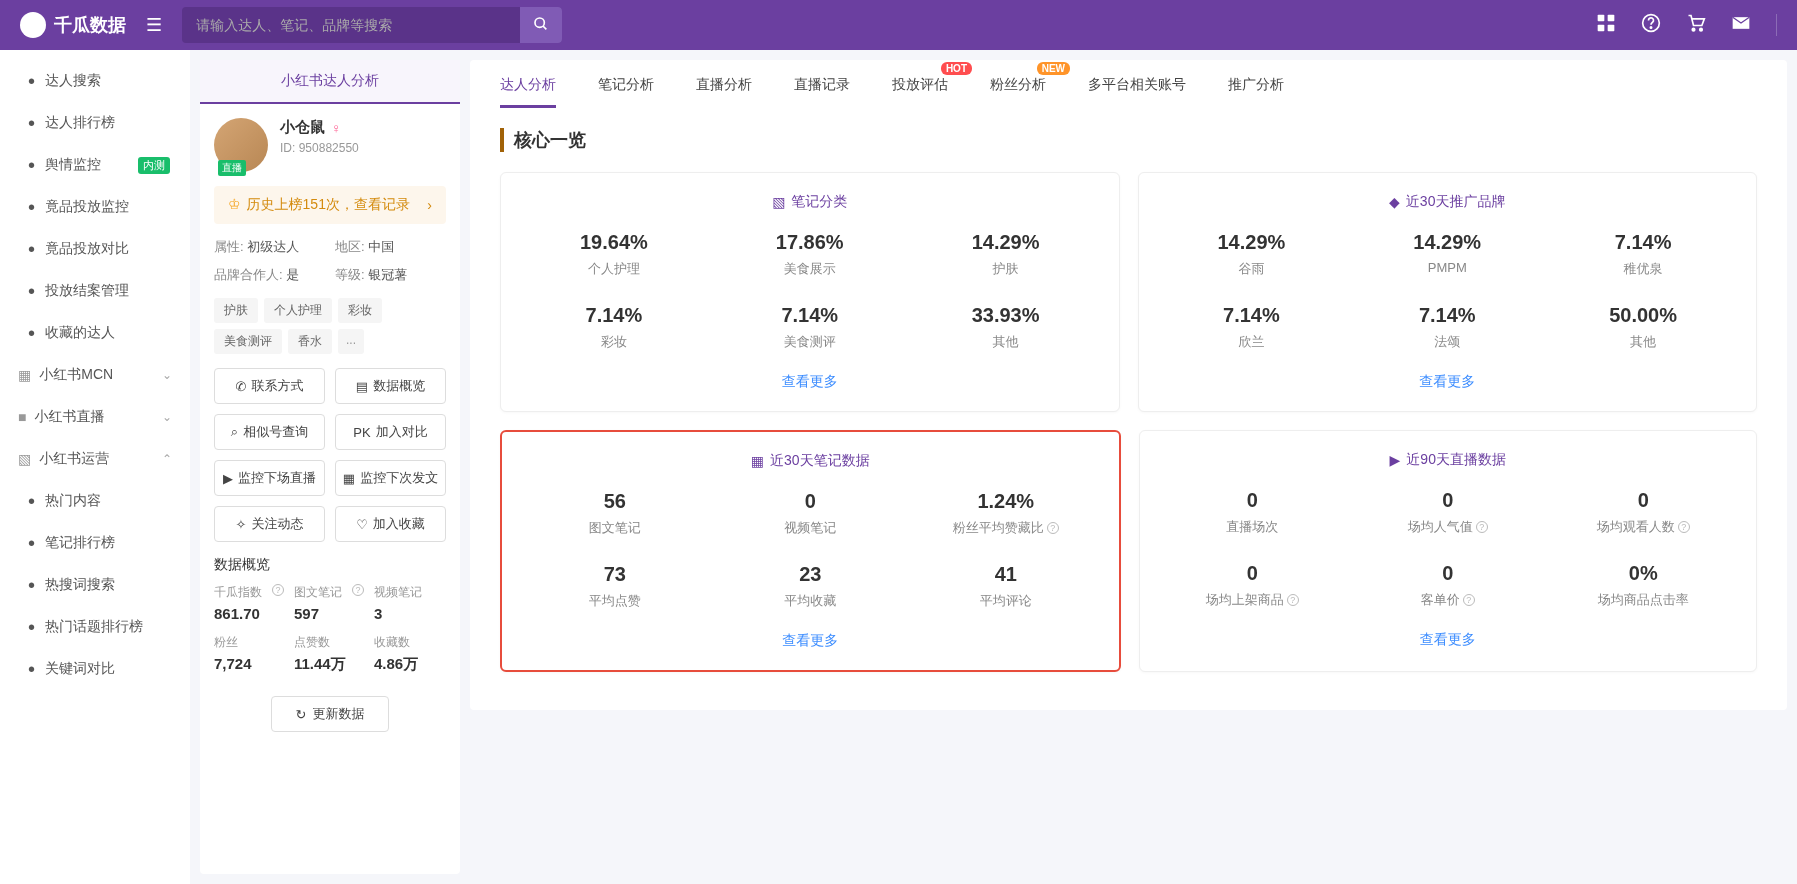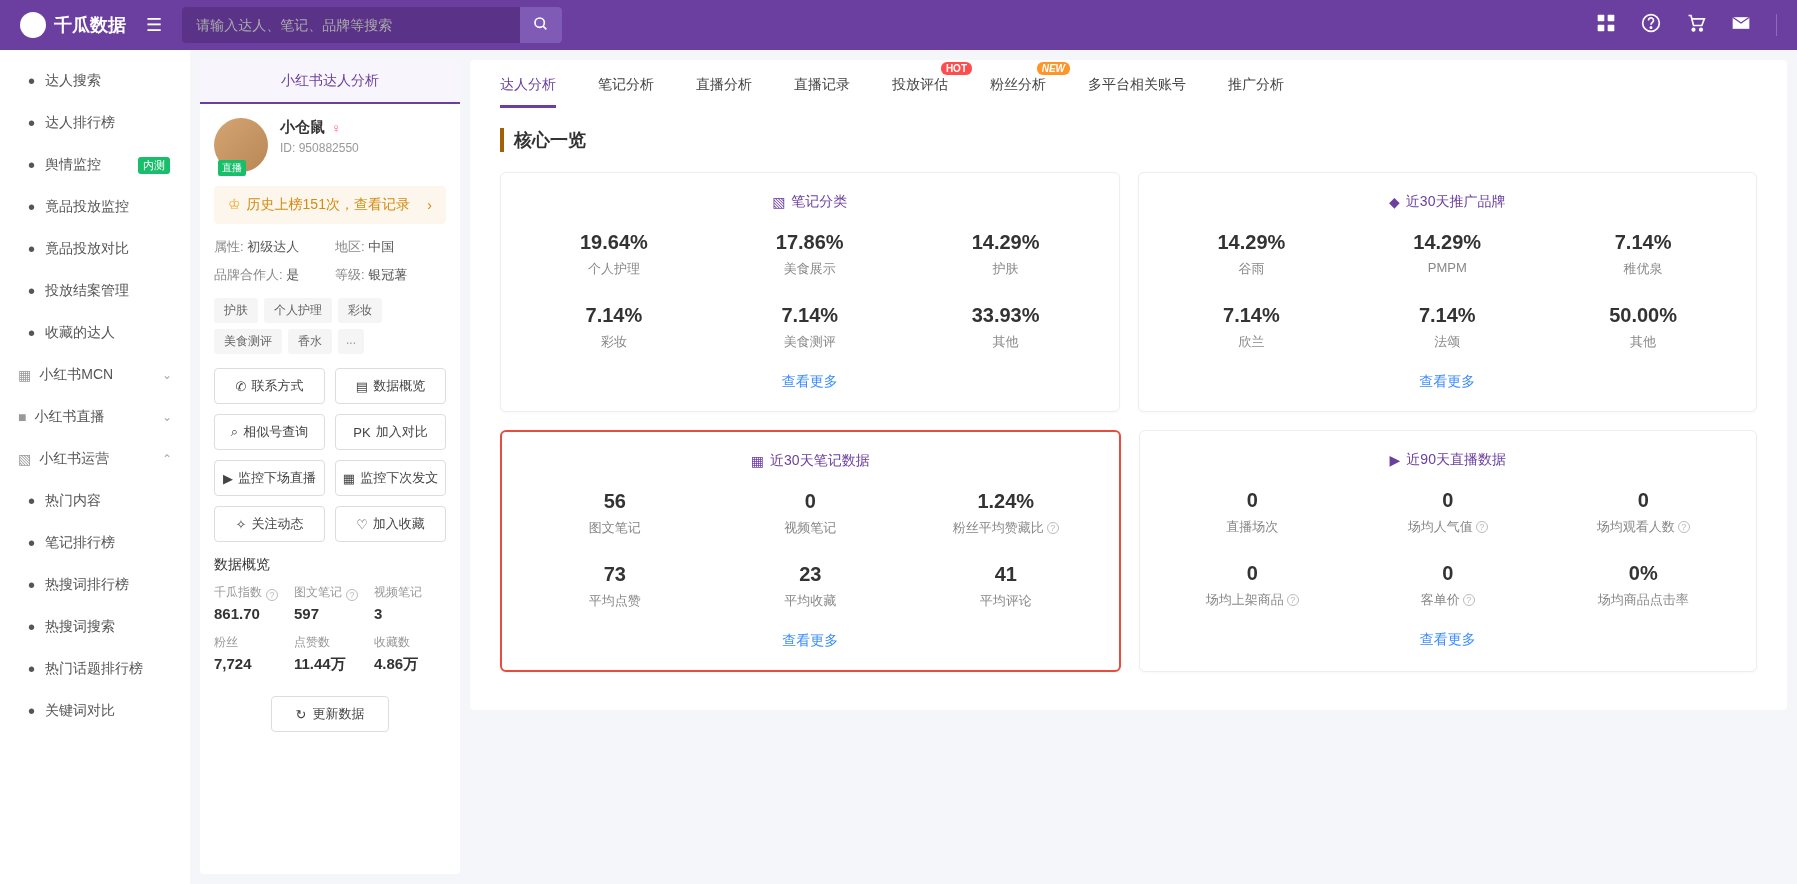--- a/index.html
+++ b/index.html
@@ -43,34 +43,34 @@
 .meta-grid { padding: 14px; display: grid; grid-template-columns: 1fr 1fr; gap: 10px; color: #555; font-size: 13px; }
 .meta-label { color: #888; }
 .tags-row { padding: 0 14px 14px; display: flex; flex-wrap: wrap; gap: 6px; }
 .tag { background: #f5f5f5; color: #666; padding: 4px 10px; border-radius: 3px; font-size: 12px; }
 .tag-more { background: #f5f5f5; color: #999; padding: 4px 8px; border-radius: 3px; font-size: 12px; cursor: pointer; }
 .btn-grid { padding: 0 14px 14px; display: grid; grid-template-columns: 1fr 1fr; gap: 10px; }
 .pill-btn { border: 1px solid #ddd; background: #fff; padding: 8px 0; border-radius: 4px; font-size: 13px; color: #444; cursor: pointer; display: flex; align-items: center; justify-content: center; gap: 5px; }
 .data-overview { padding: 0 14px 14px; }
 .do-title { font-weight: normal; margin-bottom: 10px; }
 .do-grid { display: grid; grid-template-columns: 1fr 1fr 1fr; gap: 12px 8px; }
-.do-label { color: #999; font-size: 12px; display: flex; align-items: flex-end; gap: 4px; }
+.do-label { color: #999; font-size: 12px; display: flex; align-items: flex-start; gap: 10px; }
 .do-value { font-weight: bold; font-size: 15px; margin-top: 4px; }
 .update-wrap { padding: 0 14px 14px; text-align: center; margin-top: 8px; }
 .update-btn { border: 1px solid #ddd; background: #fff; padding: 8px 24px; border-radius: 4px; font-size: 13px; color: #444; cursor: pointer; display: inline-flex; align-items: center; gap: 6px; }
 .help-icon { width: 12px; height: 12px; border: 1px solid #bbb; border-radius: 50%; display: inline-flex; align-items: center; justify-content: center; font-size: 9px; color: #bbb; }
 
 .main { flex: 1; padding: 10px; }
 .tabs { display: flex; gap: 42px; padding: 16px 30px 0; background: #fff; border-radius: 4px 4px 0 0; }
 .tab { color: #444; padding-bottom: 14px; cursor: pointer; position: relative; font-weight: 500; }
 .tab.active { color: #6b3fa0; }
 .tab.active::after { content: ""; position: absolute; left: 0; right: 0; bottom: 0; height: 3px; background: #6b3fa0; }
 .tab-badge { position: absolute; top: -14px; right: -24px; color: #fff; font-size: 10px; padding: 1px 5px; border-radius: 6px; font-weight: bold; }
 .badge-hot { background: #ff4d4f; }
-.badge-new { background: #ff9429; font-style: italic; }
+.badge-new { background: #ff9429; }
 
 .content { background: #fff; padding: 20px 30px; border-radius: 0 0 4px 4px; }
 .section-title { font-size: 18px; font-weight: bold; padding-left: 10px; border-left: 4px solid #a16207; margin-bottom: 20px; }
 
 .cards-row { display: flex; gap: 18px; margin-bottom: 18px; }
 .card { background: #fff; border: 1px solid #eee; border-radius: 6px; flex: 1; padding: 20px; box-shadow: 0 1px 3px rgba(0,0,0,0.03); position: relative; }
 .card.highlighted { border: 2px solid #e74c3c; }
 .card-head { text-align: center; color: #6b3fa0; font-weight: 500; margin-bottom: 20px; display: flex; align-items: center; justify-content: center; gap: 6px; }
 .card-head-icon { color: #6b3fa0; }
 .stats-grid { display: grid; grid-template-columns: 1fr 1fr 1fr; gap: 26px 10px; text-align: center; }
@@ -174,23 +174,20 @@
         <span class="chevron">⌃</span>
       </div>
 
     <div class="side-item">
         <span>热门内容</span>
       </div>
     <div class="side-item">
         <span>笔记排行榜</span>
       </div>
     <div class="side-item">
-        <span>热搜词排行榜</span>
-      </div>
-    <div class="side-item">
         <span>热搜词搜索</span>
       </div>
     <div class="side-item">
         <span>热门话题排行榜</span>
       </div>
     <div class="side-item">
         <span>关键词对比</span>
       </div>
   </div>
 

